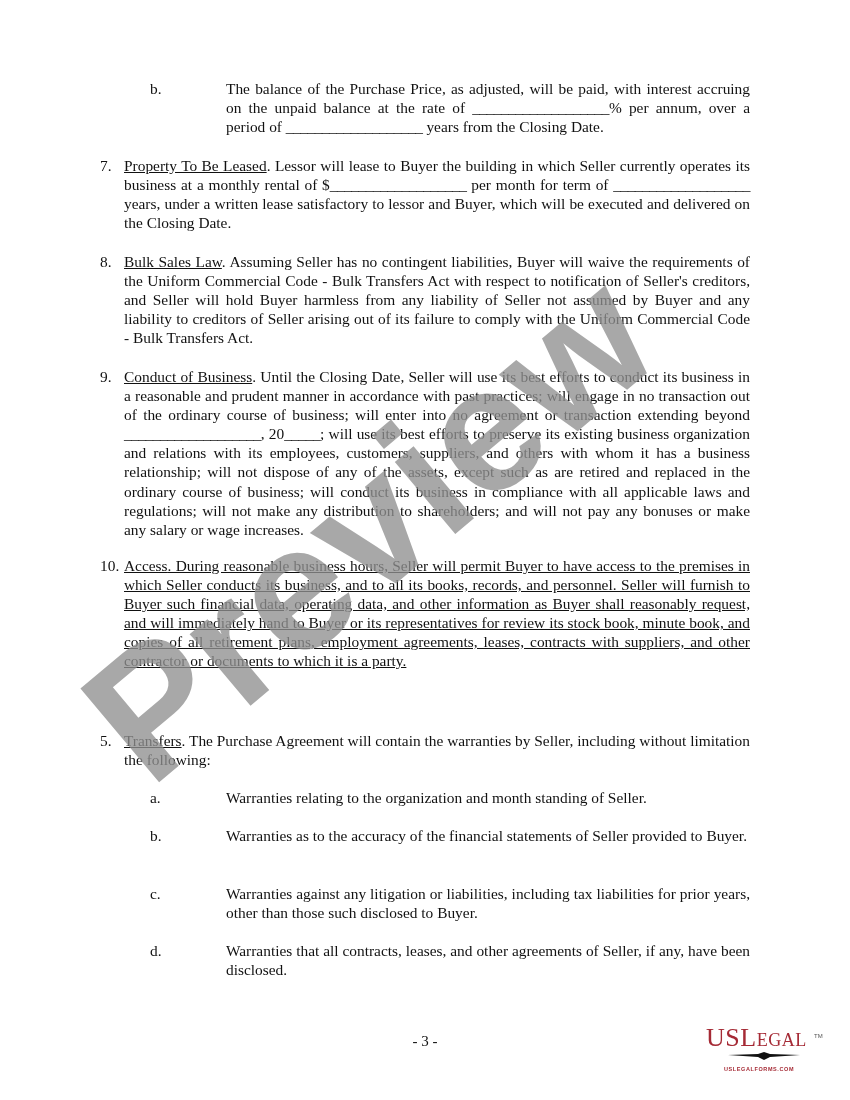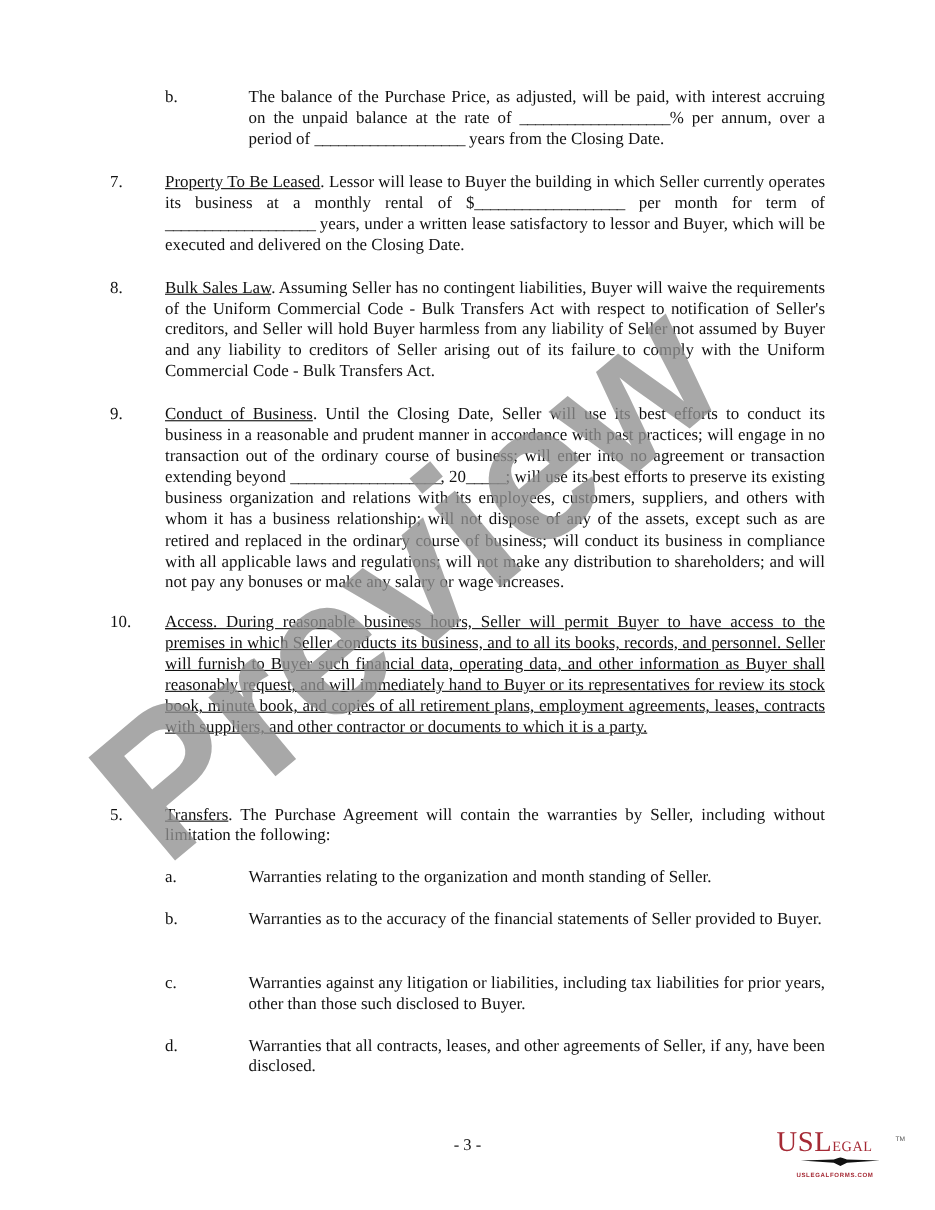--- a/index.html
+++ b/index.html
@@ -4,30 +4,30 @@
   <style>
     html, body { margin: 0; padding: 0; background: #ffffff; }
     body { width: 850px; height: 1100px; position: relative; overflow: hidden; }
     .page {
       position: absolute; left: 0; top: 0; width: 850px; height: 1100px;
       font-family: "Liberation Serif", "DejaVu Serif", serif;
       font-size: 15.4px; line-height: 19.1px; color: #111;
     }
     .item { position: absolute; left: 100px; width: 650px; }
     .num { position: absolute; left: 0; top: 0; }
-    .body { margin-left: 50px; text-align: justify; }
+    .body { margin-left: 24px; text-align: justify; }
     .sub { position: absolute; left: 150px; width: 600px; }
     .sub .num { left: 0; }
     .sub .body { margin-left: 76px; }
     .u { text-decoration: underline; }
     .blank { letter-spacing: -0.5px; }
     .footer-page { position: absolute; left: 0; width: 850px; top: 1032px; text-align: center; font-size: 15px; }
     .logo { position: absolute; left: 706px; top: 1025px; width: 115px; height: 45px; }
     .logo-text { position: absolute; left: 0; top: 0; font-family: "Liberation Serif", serif; color: #a52a35; font-size: 26px; letter-spacing: 0.5px; line-height: 26px; }
-    .logo-text .small { font-size: 13px; margin-top: 13px; }
+    .logo-text .small { font-size: 18px; margin-top: 13px; }
     .logo-tm { position: absolute; left: 108px; top: 2px; font-size: 6px; color: #555; font-family: "Liberation Sans", sans-serif; }
     .logo-url { position: absolute; left: 18px; top: 35px; font-family: "Liberation Sans", sans-serif; font-size: 5.5px; letter-spacing: 0.6px; color: #a52a35; font-weight: bold; }
     .logo-wing { position: absolute; left: 22px; top: 27px; }
     .watermark { position: absolute; left: 0; top: 0; width: 850px; height: 1100px; pointer-events: none; }
   </style>
 </head>
 <body>
 
 <div class="page">
 

